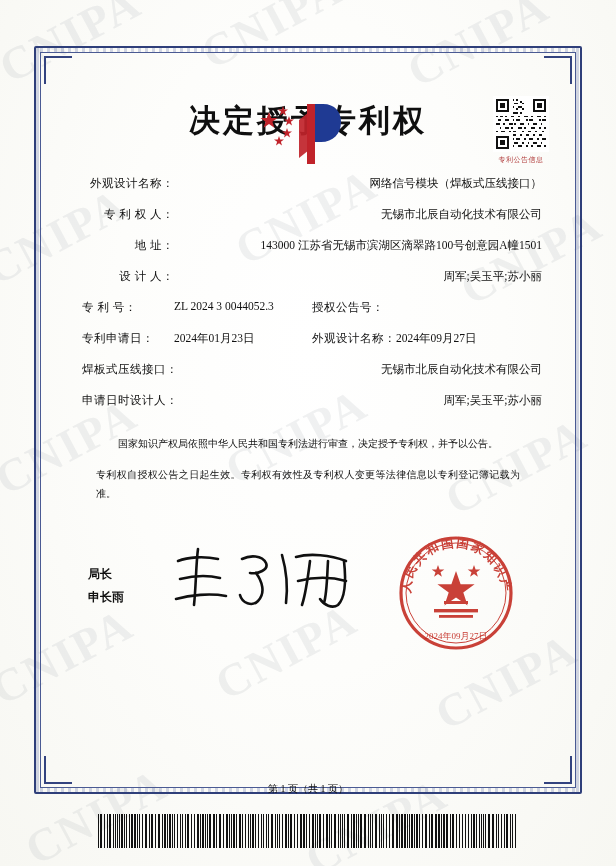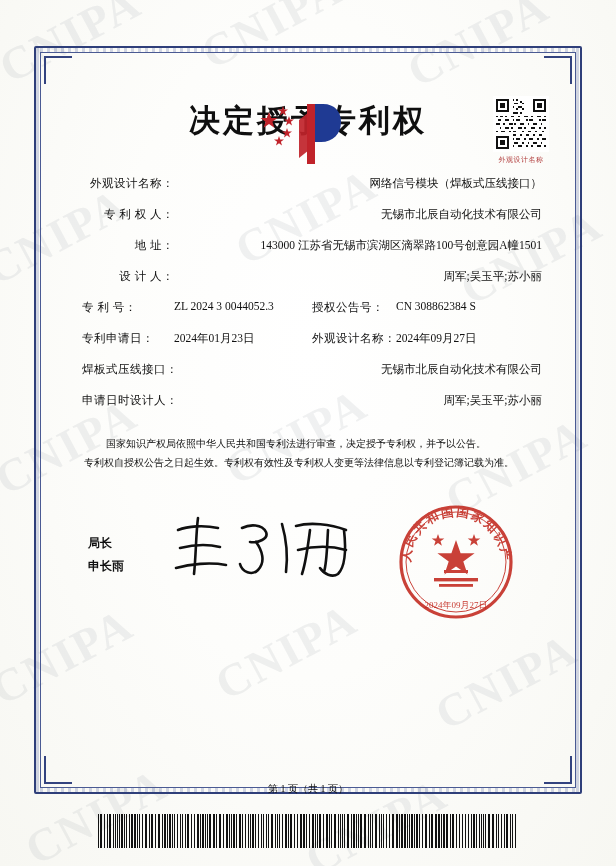--- a/index.html
+++ b/index.html
@@ -145,21 +145,21 @@
 
   .legal{
     margin:26px 24px 0 24px;
     font-size:10px;
     line-height:1.9;
     color:#111;
     font-family:"Liberation Serif","DejaVu Serif",serif;
     text-align:justify;
     text-indent:0;
   }
-  .legal p{margin:0;}
+  .legal p{margin:12px;}
   .legal p:first-child{text-indent:22px;}
 
   .sign-area{
     position:relative;
     margin-top:34px;
     height:110px;
   }
   .director{
     position:absolute;left:28px;top:26px;
     font-size:12px;line-height:1.9;
@@ -328,21 +328,21 @@
             <rect x="25" y="24" width="1" height="1"></rect>
             <rect x="10" y="26" width="1" height="1"></rect>
               <rect x="13" y="26" width="2" height="1"></rect>
             <rect x="17" y="26" width="1" height="1"></rect>
               <rect x="20" y="26" width="1" height="1"></rect>
             <rect x="23" y="26" width="2" height="1"></rect>
               <rect x="27" y="26" width="1" height="1"></rect>
           </g>
         </svg>
       </div>
-      <div class="qr-caption">外观设计名称</div>
+      <div class="qr-caption">专利公告信息</div>
     </div>
 
     <div class="title">决定授予专利权</div>
 
     <div class="fields">
 
       <div class="row">
         <span class="lbl">外观设计名称：</span>
         <span class="val">网络信号模块（焊板式压线接口）</span>
       </div>
@@ -362,21 +362,20 @@
         <span class="val">周军;吴玉平;苏小丽</span>
       </div>
 
       <div class="row2">
         <div class="half">
           <span class="lbl">专  利  号：</span>
           <span class="val">ZL 2024 3 0044052.3</span>
         </div>
         <div class="half right">
           <span class="lbl">授权公告号：</span>
-          <span class="val">CN 308862384 S</span>
         </div>
       </div>
 
       <div class="row2">
         <div class="half">
           <span class="lbl">专利申请日：</span>
           <span class="val">2024年01月23日</span>
         </div>
         <div class="half right">
           <span class="lbl">外观设计名称：</span>

